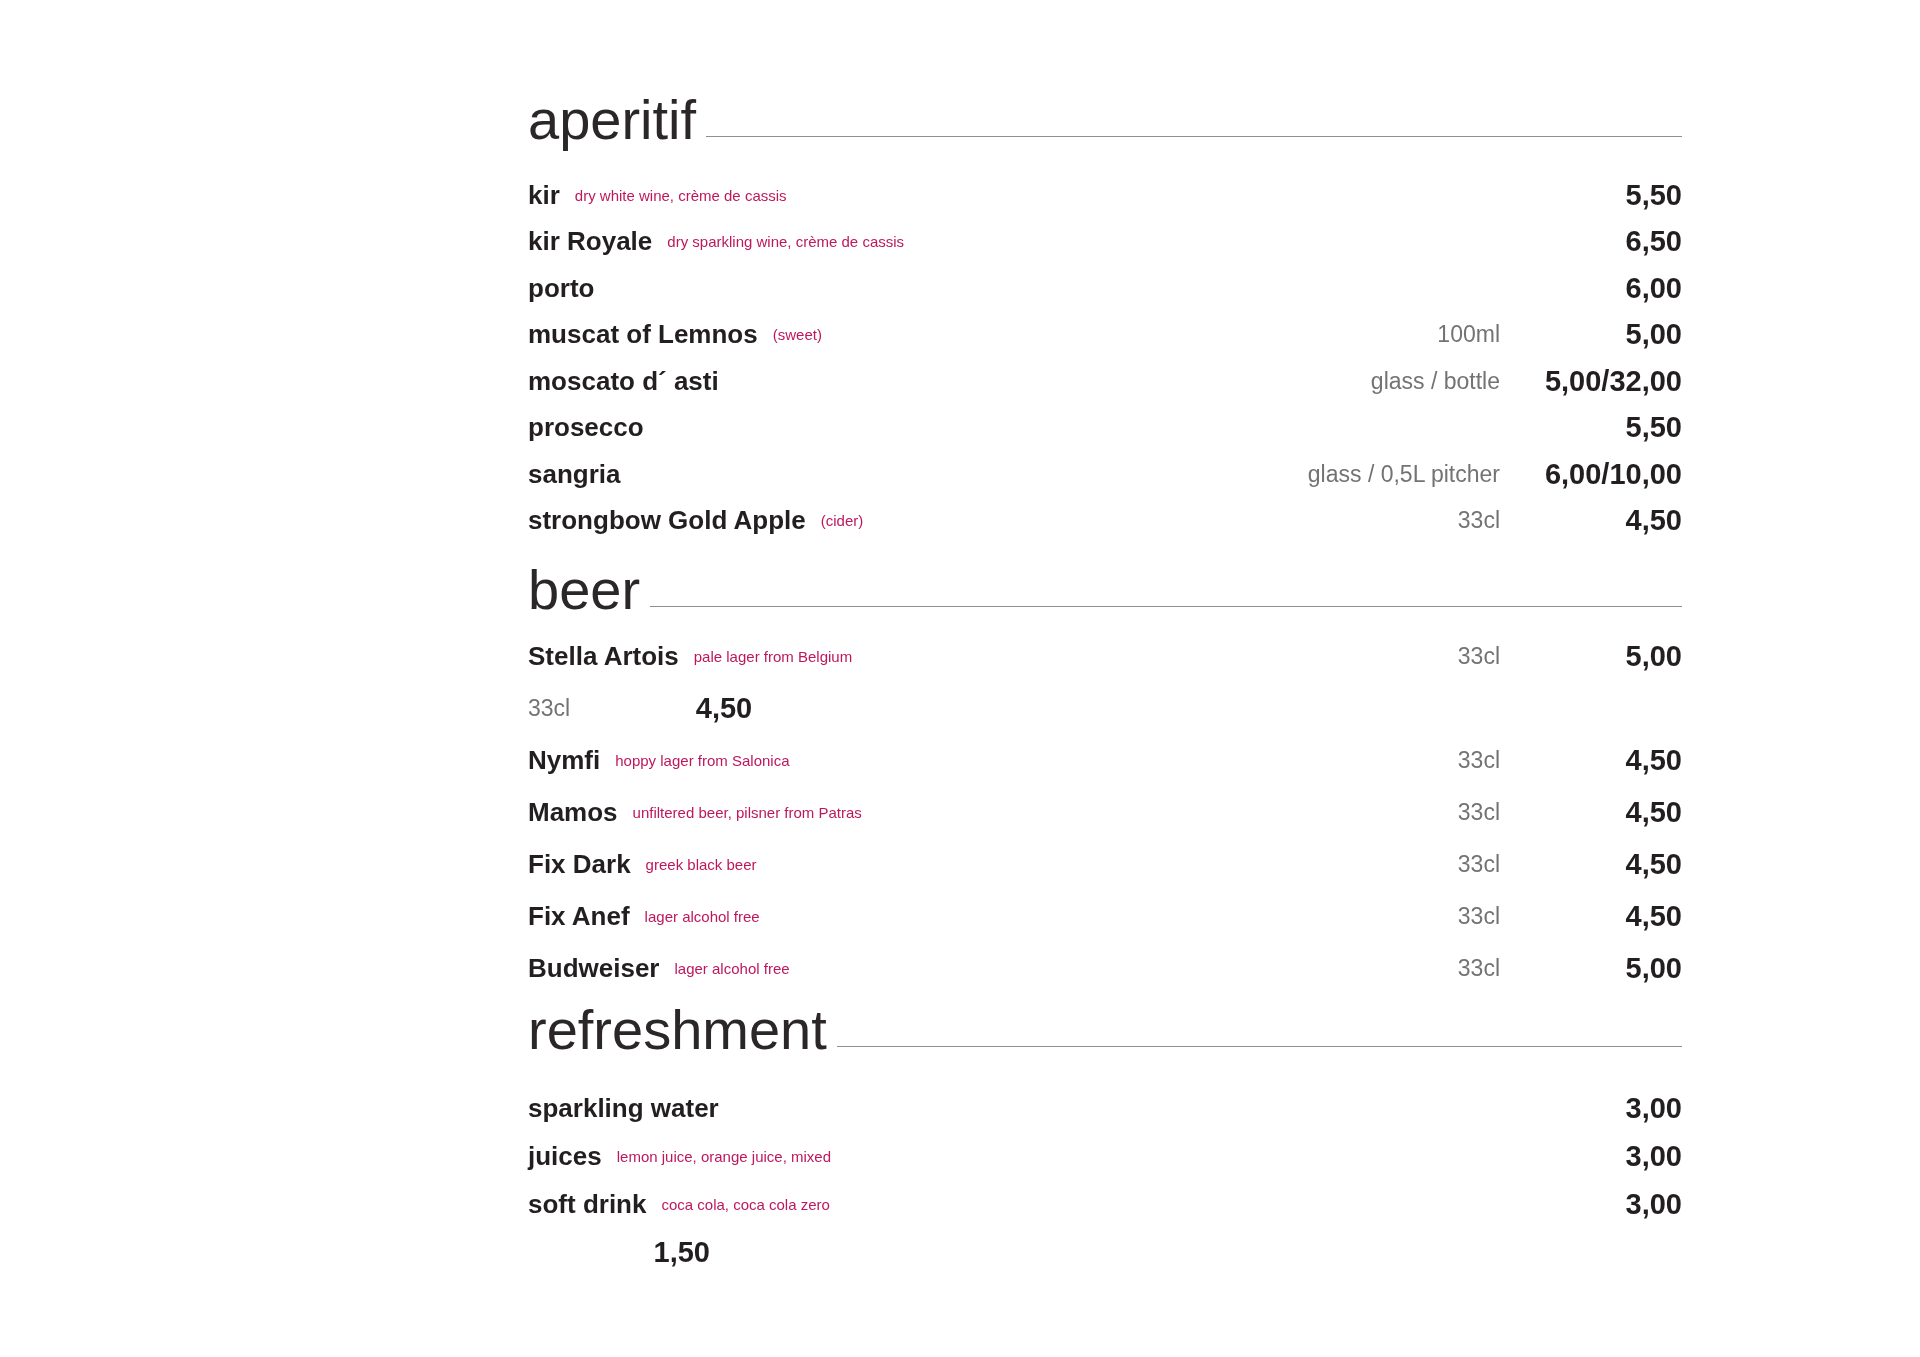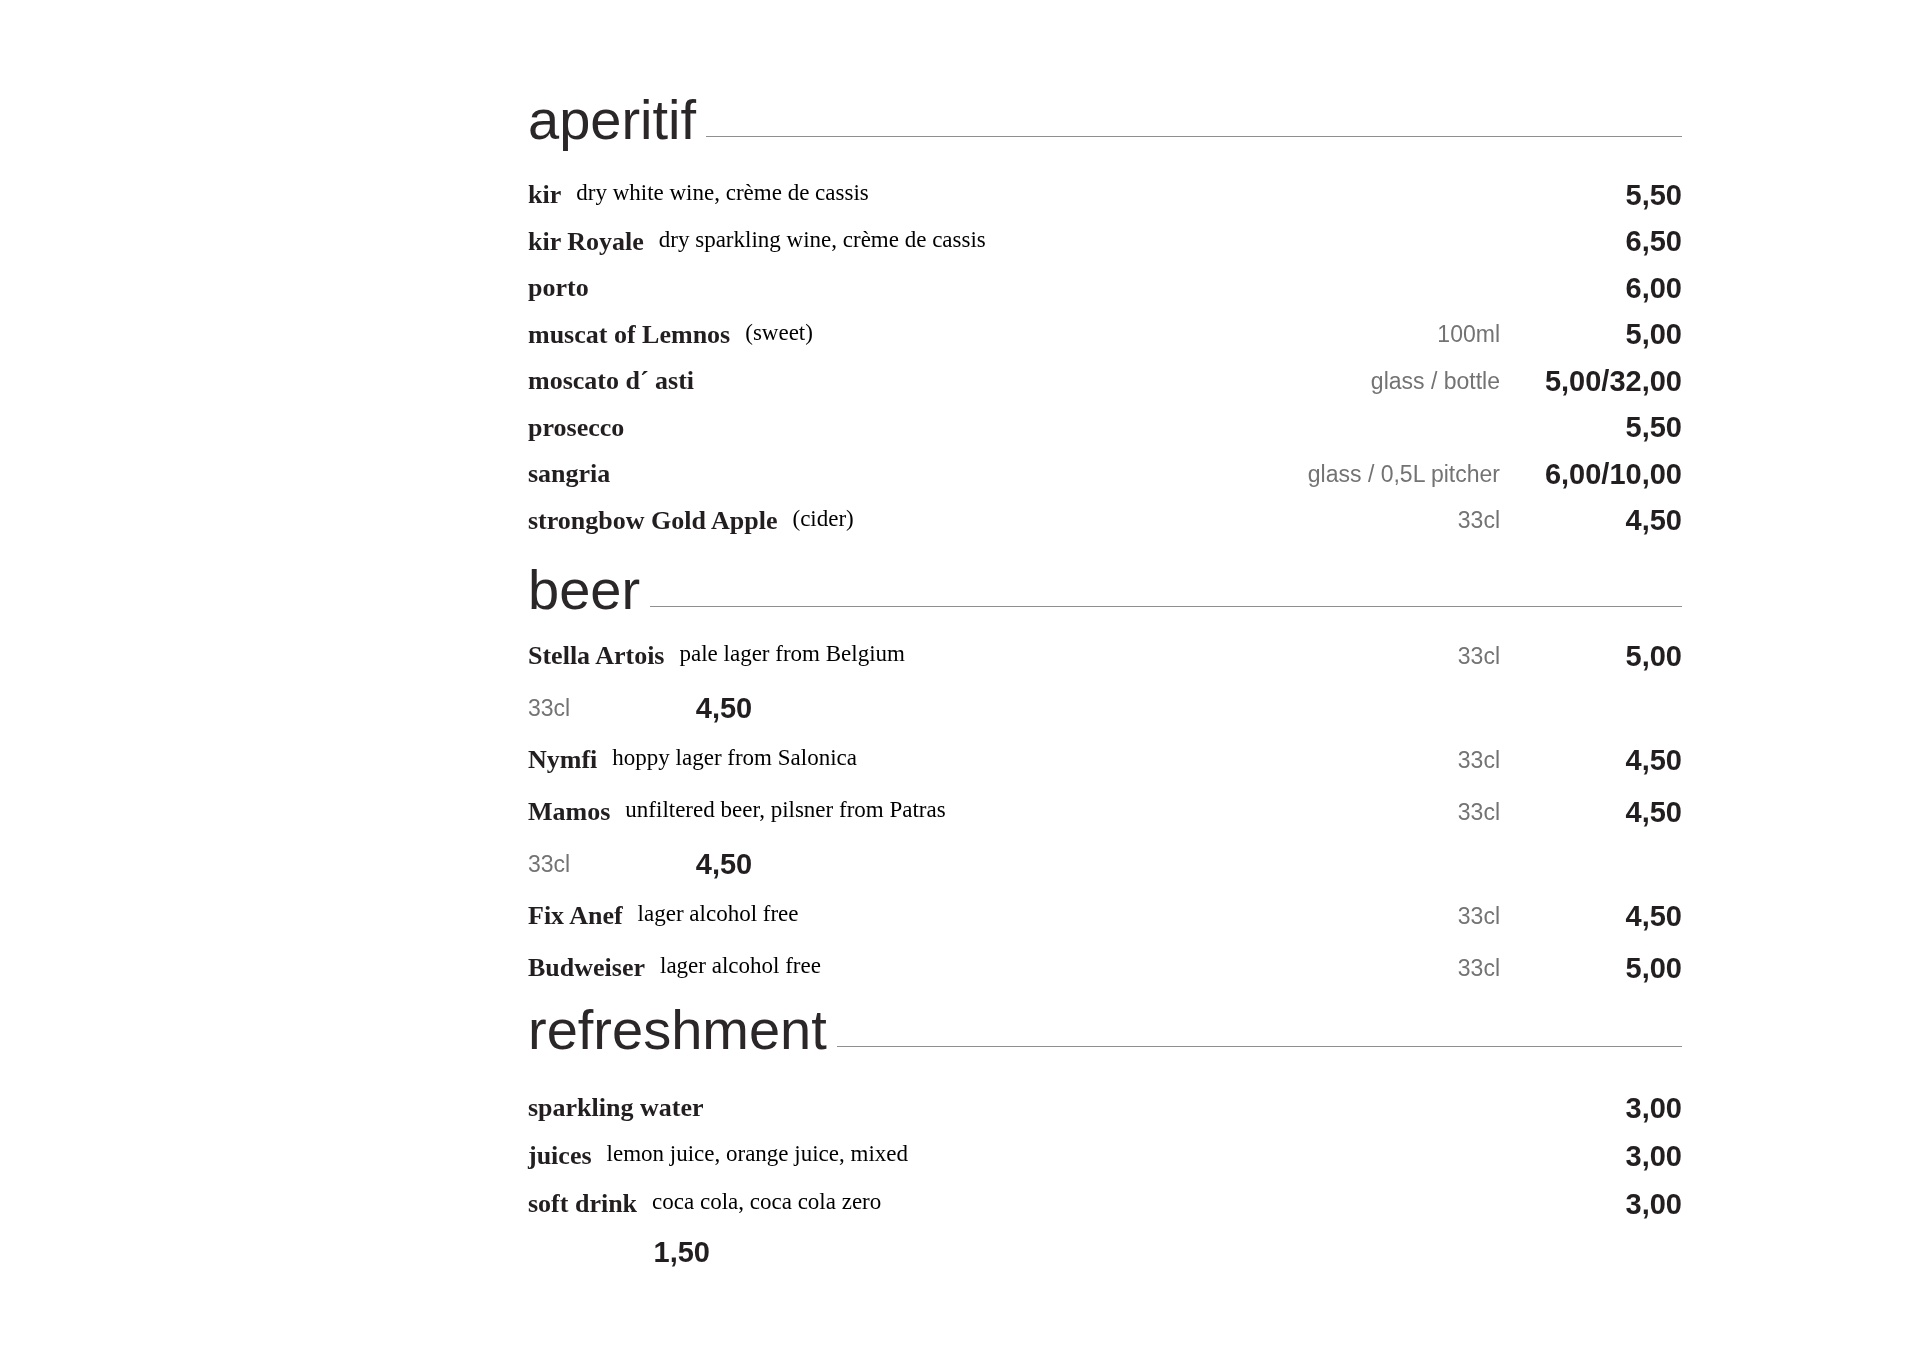--- a/index.html
+++ b/index.html
@@ -39,33 +39,32 @@
     margin-left: 10px;
     margin-bottom: 11px;
   }
   .menu-row {
     display: flex;
     align-items: center;
   }
   .item-main {
     flex: 1;
     display: flex;
-    align-items: flex-start;
+    align-items: center;
     min-width: 0;
     white-space: nowrap;
-    font-family: Liberation Serif, serif;
   }
   .item-name {
     font-weight: 700;
     font-size: 26px;
   }
   .item-desc {
-    font-size: 23px;
+    font-size: 15px;
     margin-left: 15px;
-    color: #000000;
+    color: #be185d;
   }
   .item-desc:empty { display: none; }
   .item-size {
     font-size: 23px;
     margin-right: 30px;
     white-space: nowrap;
     color: #737373;
   }
   .item-price {
     font-weight: 700;
@@ -200,20 +199,24 @@
   <div class="menu-row">
     <div class="item-main">
       <span class="item-name">Mamos</span>
       <span class="item-desc">unfiltered beer, pilsner from Patras</span>
     </div>
     <div class="item-size">33cl</div>
     <div class="item-price">4,50</div>
   </div>
 
   <div class="menu-row">
+    <div class="item-main">
+      <span class="item-name">Fix Dark</span>
+      <span class="item-desc">greek black beer</span>
+    </div>
     <div class="item-size">33cl</div>
     <div class="item-price">4,50</div>
   </div>
 
   <div class="menu-row">
     <div class="item-main">
       <span class="item-name">Fix Anef</span>
       <span class="item-desc">lager alcohol free</span>
     </div>
     <div class="item-size">33cl</div>

